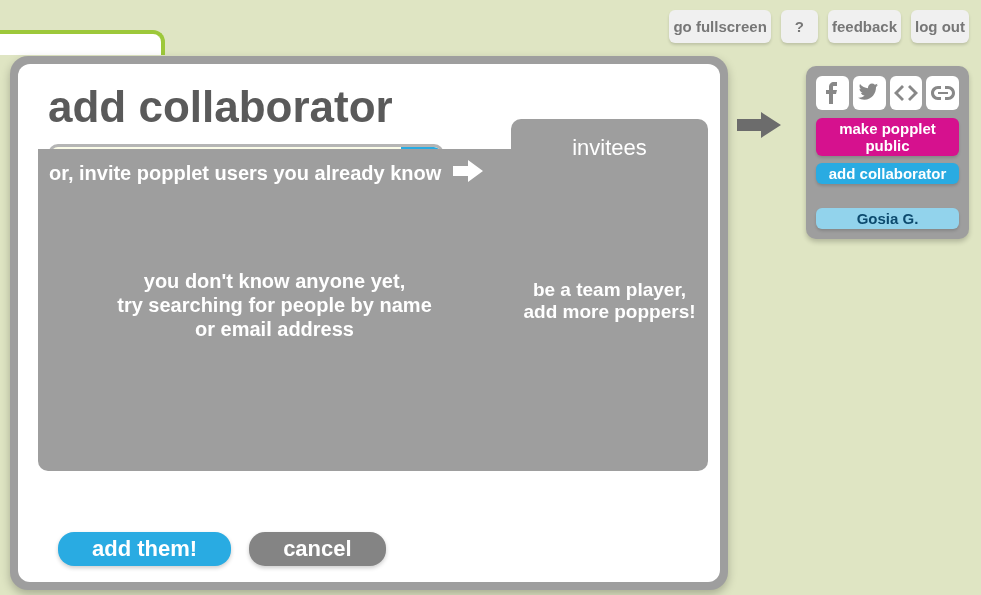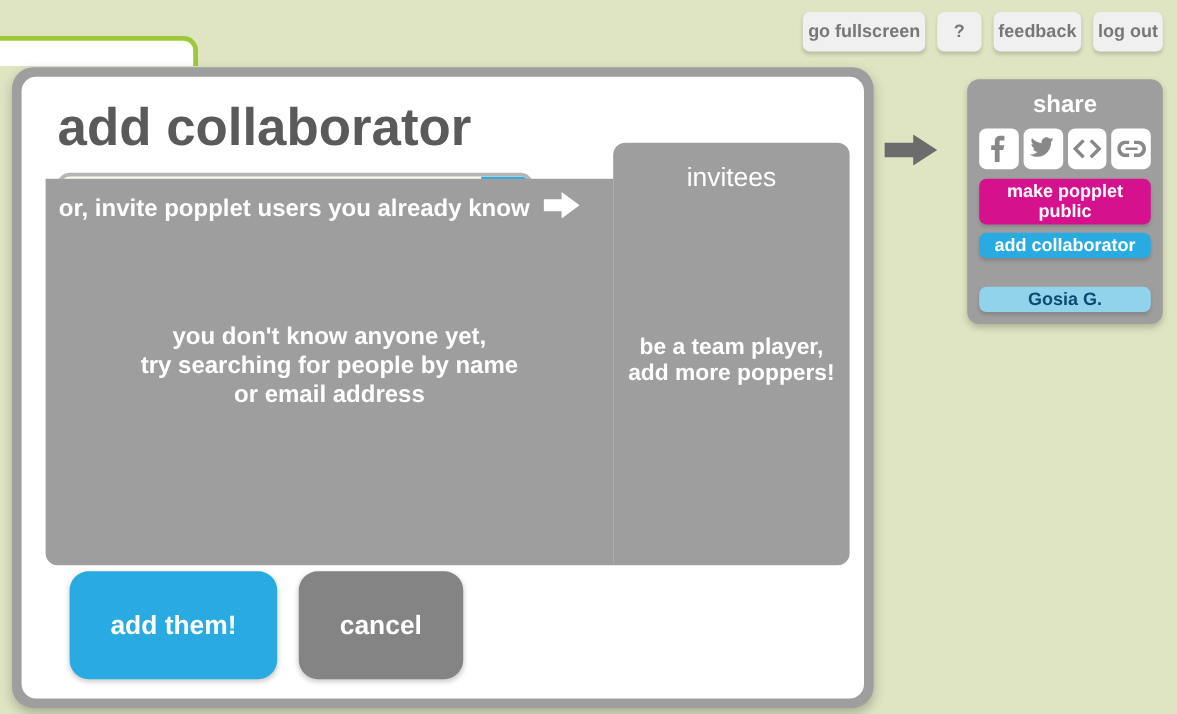--- a/index.html
+++ b/index.html
@@ -221,21 +221,21 @@
     .modal-footer {
       position: absolute;
       bottom: 16px;
       left: 40px;
       display: flex;
       gap: 18px;
     }
     .footer-btn {
       border: none;
       border-radius: 16px;
-      padding: 32px 34px;
+      padding: 4px 34px;
       font-size: 22px;
       font-weight: bold;
       color: #fff;
       cursor: pointer;
       box-shadow: 0 2px 4px rgba(0,0,0,0.2);
     }
     .footer-btn.add { background: #29abe2; }
     .footer-btn.cancel { background: #848484; }
   </style>
 </head>
@@ -250,21 +250,20 @@
   <button class="nav-btn">log out</button>
 </div>
 
 <div class="arrow-right">
   <svg width="50" height="30" viewBox="0 0 50 30">
     <polygon points="0,9 24,9 24,2 44,15 24,28 24,21 0,21" fill="#6c6c6c"></polygon>
   </svg>
 </div>
 
 <div class="share-panel">
-  <div class="share-title">share</div>
   <div class="share-icons">
     <div class="share-icon">
       <svg width="18" height="22" viewBox="0 0 18 22">
           <path d="M11 4h3V0h-3C8 0 6 2 6 5v3H3v4h3v10h4V12h3l1-4h-4V5c0-1 0-1 1-1z"></path>
         </svg>
     </div>
     <div class="share-icon">
       <svg width="22" height="20" viewBox="0 0 22 20">
           <path d="M20 2c-1 .5-1.4.6-2 .7 1-.6 1-1 1.4-2-.7.4-1.7.8-2.5 1C16 .8 15 .4 14 .4c-2 0-4 2-4 4 0 .3 0 .6.1.9C7 5 4 3.5 2 1c-.3.6-.5 1.3-.5 2 0 1.4.7 2.6 1.8 3.3-.7 0-1.3-.2-1.8-.5 0 2 1.4 3.6 3.2 4-.3.1-.7.1-1.1.1l-.8-.1c.5 1.6 2 2.8 3.8 2.8C5 14 3 14.8 1 14.8H0C2 16 4 16.7 6.3 16.7 14 16.7 18 10 18 4.5v-.6c.8-.6 1.5-1.3 2-2z"></path>
         </svg>

